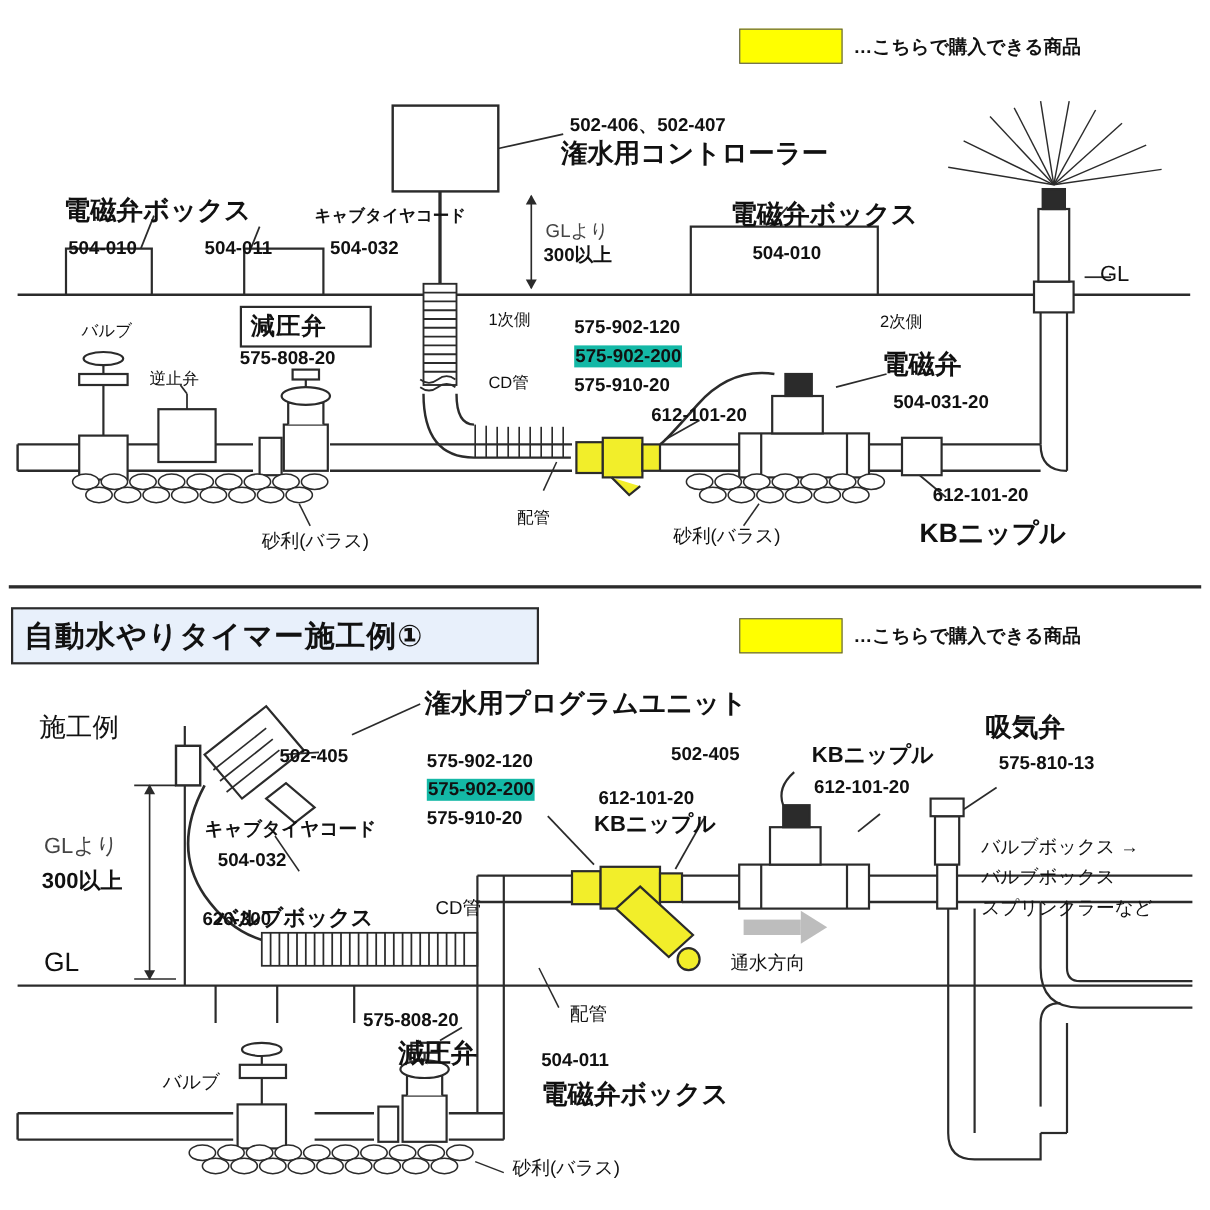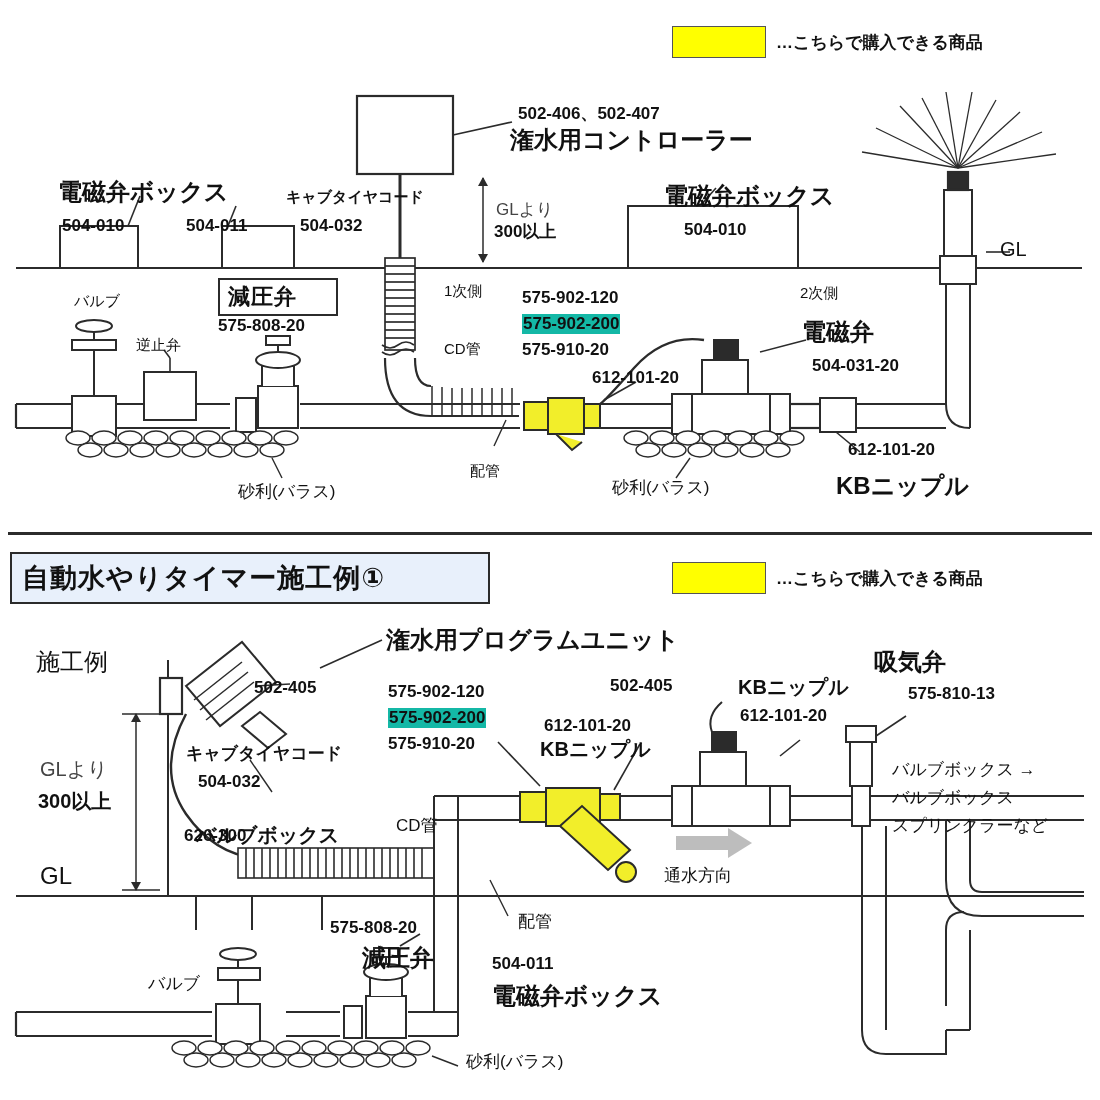--- a/index.html
+++ b/index.html
@@ -459,21 +459,21 @@
   <div class="lbl md b" style="left:388px;top:682px;">575-902-120</div>
   <div class="lbl md b hl" style="left:388px;top:708px;">575-902-200</div>
   <div class="lbl md b" style="left:388px;top:734px;">575-910-20</div>
 
   <div class="lbl md b" style="left:544px;top:716px;">612-101-20</div>
   <div class="lbl lg b" style="left:540px;top:738px;">KBニップル</div>
 
   <div class="lbl lg b" style="left:738px;top:676px;">KBニップル</div>
   <div class="lbl md b" style="left:740px;top:706px;">612-101-20</div>
 
-  <div class="lbl xl b" style="left:874px;top:648px;">吸気弁</div>
+  <div class="lbl xl b" style="left:896px;top:648px;">吸気弁</div>
   <div class="lbl md b" style="left:908px;top:684px;">575-810-13</div>
 
   <div class="lbl md" style="left:396px;top:816px;">CD管</div>
   <div class="lbl md" style="left:664px;top:866px;">通水方向</div>
 
   <div class="lbl md" style="left:892px;top:760px;">バルブボックス →</div>
   <div class="lbl md" style="left:892px;top:788px;">バルブボックス</div>
   <div class="lbl md" style="left:892px;top:816px;">スプリンクラーなど</div>
 
   <div class="lbl md" style="left:518px;top:912px;">配管</div>

